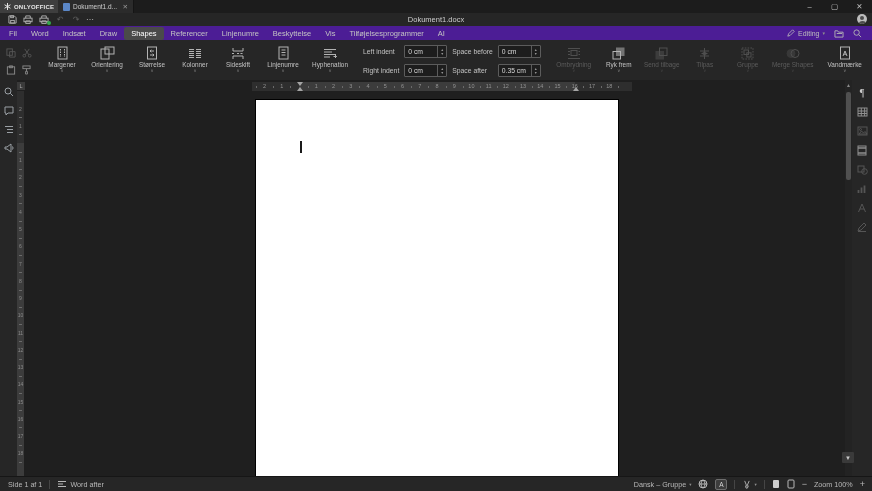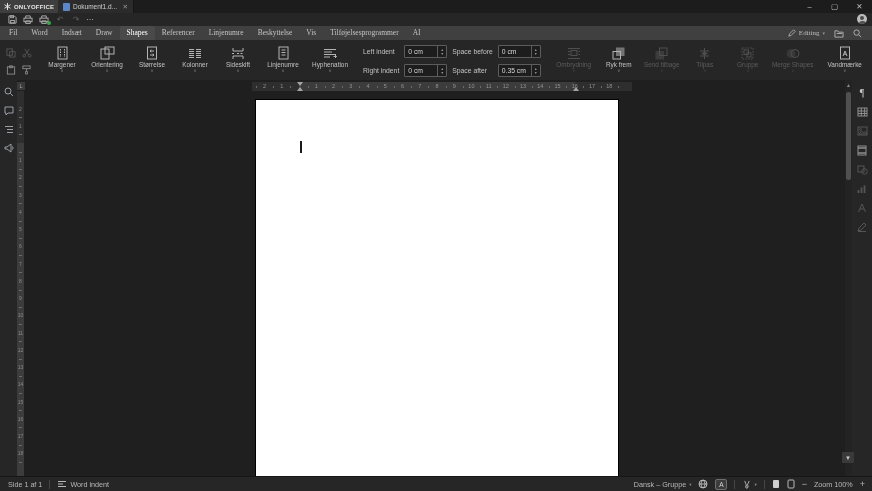--- a/index.html
+++ b/index.html
@@ -28,21 +28,21 @@
   .qat-row { height:13px; background:#262626; display:flex; align-items:center; position:relative; padding:0 4px; }
   .qat-btn { width:16px; height:12px; display:flex; align-items:center; justify-content:center; color:#b5b5b5; }
   .qat-btn.dim { color:#5d5d5d; }
   .qat-more { font-size:8px; color:#b5b5b5; letter-spacing:1px; margin-left:2px; }
   .doc-title { position:absolute; left:0; right:0; text-align:center; font-size:7.5px; color:#cdcdcd; pointer-events:none; }
   .avatar { position:absolute; right:5px; top:1px; width:10px; height:10px; border-radius:50%; background:#bdbdbd; overflow:hidden; }
   .avatar::before { content:""; position:absolute; left:3px; top:2px; width:4px; height:4px; border-radius:50%; background:#4c4c4c; }
   .avatar::after { content:""; position:absolute; left:1.5px; top:6.5px; width:7px; height:5px; border-radius:50%; background:#4c4c4c; }
 
   
-  .tabs-row { height:14px; background:#404040; display:flex; padding:0 2px;font-family:Liberation Serif, serif; }
+  .tabs-row { height:14px; background:#4c1d95; display:flex; align-items:center; padding:0 2px; }
   .menu-tab { font-size:7.5px; color:#c4c4c4; padding:2px 7px; border-radius:2px; white-space:nowrap; }
   .menu-tab.active { background:#4a4a4a; color:#fff; }
   .tabs-right { margin-left:auto; display:flex; align-items:center; gap:9px; padding-right:8px; }
   .mode-btn { display:flex; align-items:center; gap:3px; font-size:7px; color:#bdbdbd; }
   .mode-caret { font-size:5px; color:#8f8f8f; }
   .tr-icon { color:#b5b5b5; }
 
   
   .ribbon { height:42px; background:#262626; border-bottom:1px solid #161616; display:flex; align-items:stretch; padding:2px 0 1px 2px; }
   .rib-sep { width:1px; background:#3a3a3a; margin:4px 3px; }
@@ -153,20 +153,21 @@
     <svg width="10" height="9" viewBox="0 0 11 10" fill="none" stroke="currentColor">
       <rect x="1" y="3.5" width="9" height="4"></rect>
         <path d="M3 3.5V1h5v2.5"></path>
         <path d="M3 6.5h5v3H3z"></path>
     </svg>
     <span style="position:absolute;right:1px;bottom:1px;width:4px;height:4px;border-radius:50%;background:#35a94d;"></span>
   </div>
   <div class="qat-btn dim" style="font-size:8px">↶</div>
   <div class="qat-btn dim" style="font-size:8px">↷</div>
   <div class="qat-more">⋯</div>
+  <div class="doc-title">Dokument1.docx</div>
   <div class="avatar"></div>
 </div>
 
 <div class="tabs-row">
   <span class="menu-tab">Fil</span>
   <span class="menu-tab">Word</span>
   <span class="menu-tab">Indsæt</span>
   <span class="menu-tab">Draw</span>
   <span class="menu-tab active">Shapes</span>
   <span class="menu-tab">Referencer</span>
@@ -615,21 +616,21 @@
 </div>
 
 <div class="statusbar">
   <div class="sb-left">
     <span>Side 1 af 1</span>
     <span class="sb-div"></span>
     <span class="sb-item">
       <svg width="10" height="8" viewBox="0 0 10 8" fill="none" stroke="currentColor">
           <path d="M1 1.5h8M1 4h5M1 6.5h8"></path>
         </svg>
-      <span>Word indent</span>
+      <span>Word after</span>
     </span>
   </div>
   <div class="sb-right">
     <span class="sb-item">
       <span>Dansk – Gruppe</span>
       <span class="sb-caret">▾</span>
     </span>
     <span class="sb-item">
       <svg width="10" height="10" viewBox="0 0 10 10" fill="none" stroke="currentColor">
           <circle cx="5" cy="5" r="4"></circle>

